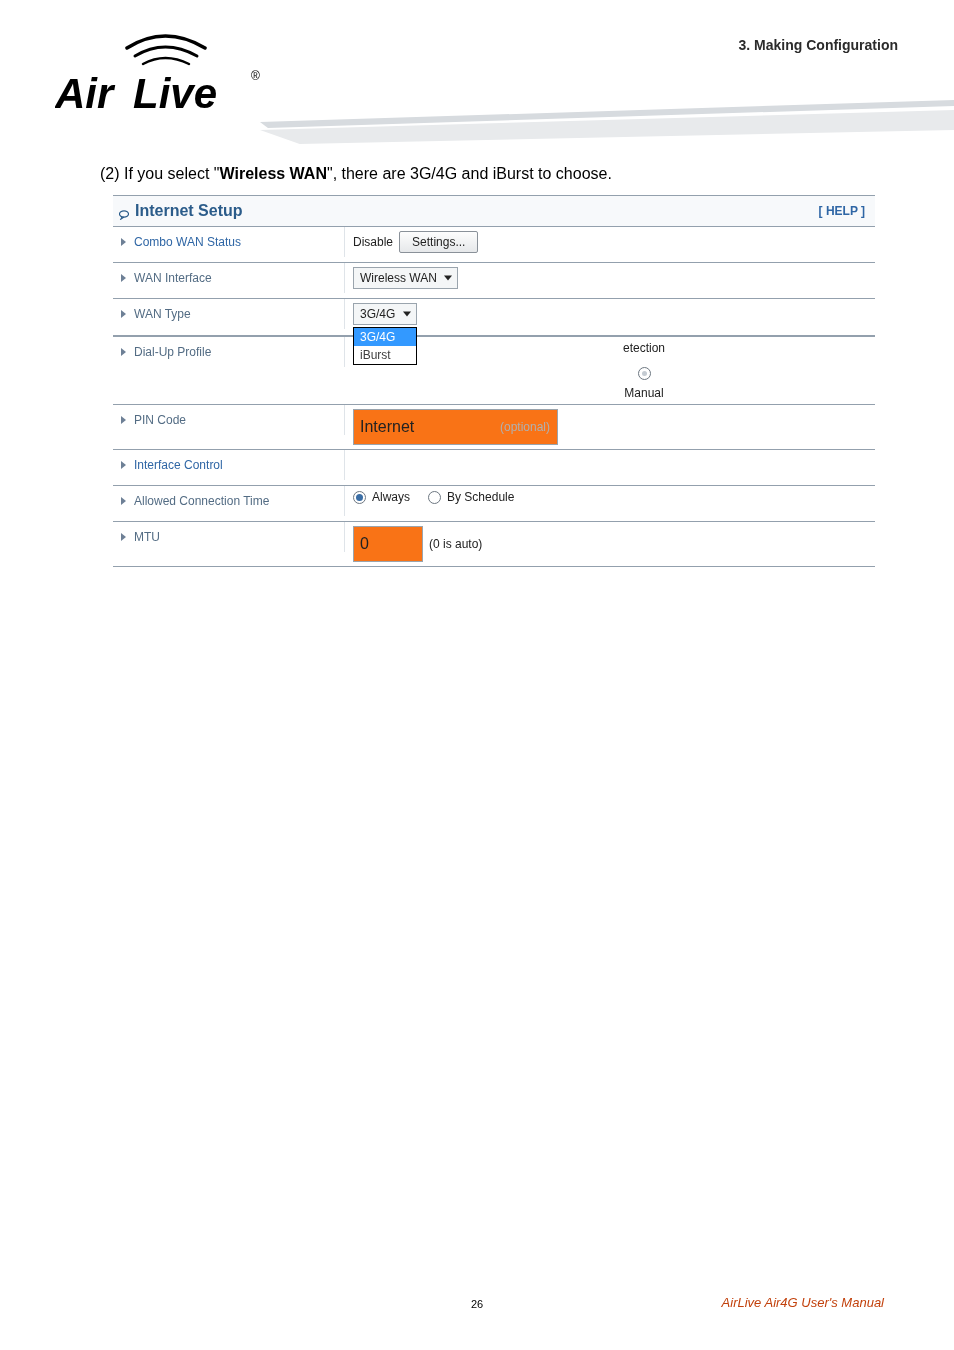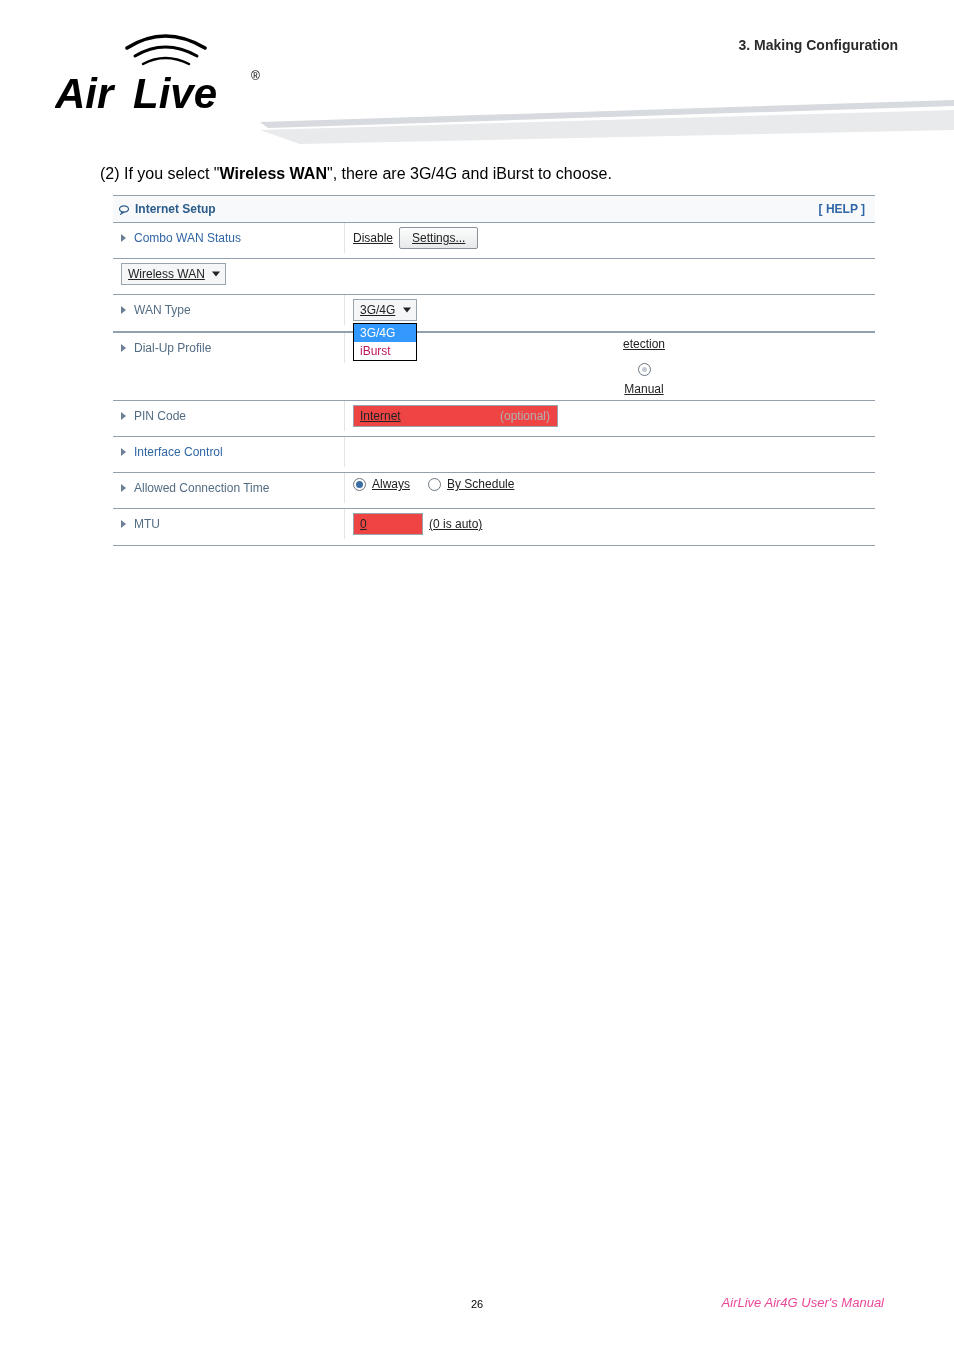--- a/index.html
+++ b/index.html
@@ -68,21 +68,21 @@
     background: #f7f9fb;
     display: flex;
     align-items: center;
     justify-content: space-between;
     padding: 6px 10px 6px 6px;
     border-bottom: 1px solid #93a0ad;
   }
   .panel-title {
     color: #2b5c8a;
     font-weight: bold;
-    font-size: 12px;
+    font-size: 16px;
     display: inline-flex;
     align-items: center;
   }
   .bubble-icon {
     width: 10px; height: 10px;
     display: inline-block;
     margin-right: 6px;
   }
   .help-link {
     color: #2f66a5;
@@ -107,21 +107,20 @@
     margin-right: 8px;
   }
   .value-cell {
     flex: 1;
     display: flex;
     align-items: center;
     padding: 4px 8px;
     gap: 6px;
     position: relative;
     color: #222;
-    text-decoration: underline;
   }
   .select-box {
     border: 1px solid #9aa4ad;
     background: #f4f6f7;
     padding: 2px 20px 2px 6px;
     font-size: 12px;
     color: #222;
     position: relative;
     display: inline-flex;
     align-items: center;
@@ -145,41 +144,41 @@
     font-size: 12px;
     color: #222;
     cursor: pointer;
     border-radius: 2px;
     height: 22px;
     display: inline-flex;
     align-items: center;
   }
   .input-text {
     border: 1px solid #9aa4ad;
-    background: #ef4444;
+    background: #f97316;
     padding: 2px 6px;
-    font-size: 12px;
+    font-size: 16px;
     color: #222;
-    height: 22px;
+    height: 36px;
   }
   .dropdown-open {
     position: absolute;
     top: 100%;
     left: 8px;
     background: #fff;
     border: 1px solid #000;
     z-index: 10;
     font-size: 12px;
     min-width: 64px;
     margin-top: -2px;
   }
   .dropdown-open .opt {
     padding: 2px 6px;
     cursor: pointer;
-    color: #be185d;
+    color: #404040;
   }
   .dropdown-open .opt.sel {
     background: #3399ff;
     color: #fff;
   }
   .wan-type-wrap {
     position: relative;
   }
   .radio-dot {
     width: 13px; height: 13px;
@@ -215,21 +214,21 @@
     transform: translateX(-50%);
     font-size: 11px;
     color: #000;
   }
   .footer-text {
     position: absolute;
     bottom: 40px;
     right: 70px;
     font-size: 13px;
     font-style: italic;
-    color: #ec4899;
+    color: #c2410c;
   }
   .static-label { color: #222; font-size: 12px; }
   .pin-input-wrap {
     position: relative;
     display: inline-flex;
     align-items: center;
   }
   .pin-placeholder {
     position: absolute;
     right: 8px;
@@ -295,20 +294,24 @@
         <span class="tri"></span>
         <span>Combo WAN Status</span>
       </div>
       <div class="value-cell">
         <span class="static-label">Disable</span>
         <span class="btn">Settings...</span>
       </div>
     </div>
 
     <div class="panel-row">
+      <div class="label-cell">
+        <span class="tri"></span>
+        <span>WAN Interface</span>
+      </div>
       <div class="value-cell">
         <span class="select-box">
           <span>Wireless WAN</span>
           <span class="caret"></span>
         </span>
       </div>
     </div>
 
     <div class="panel-row double-rule">
       <div class="label-cell">

